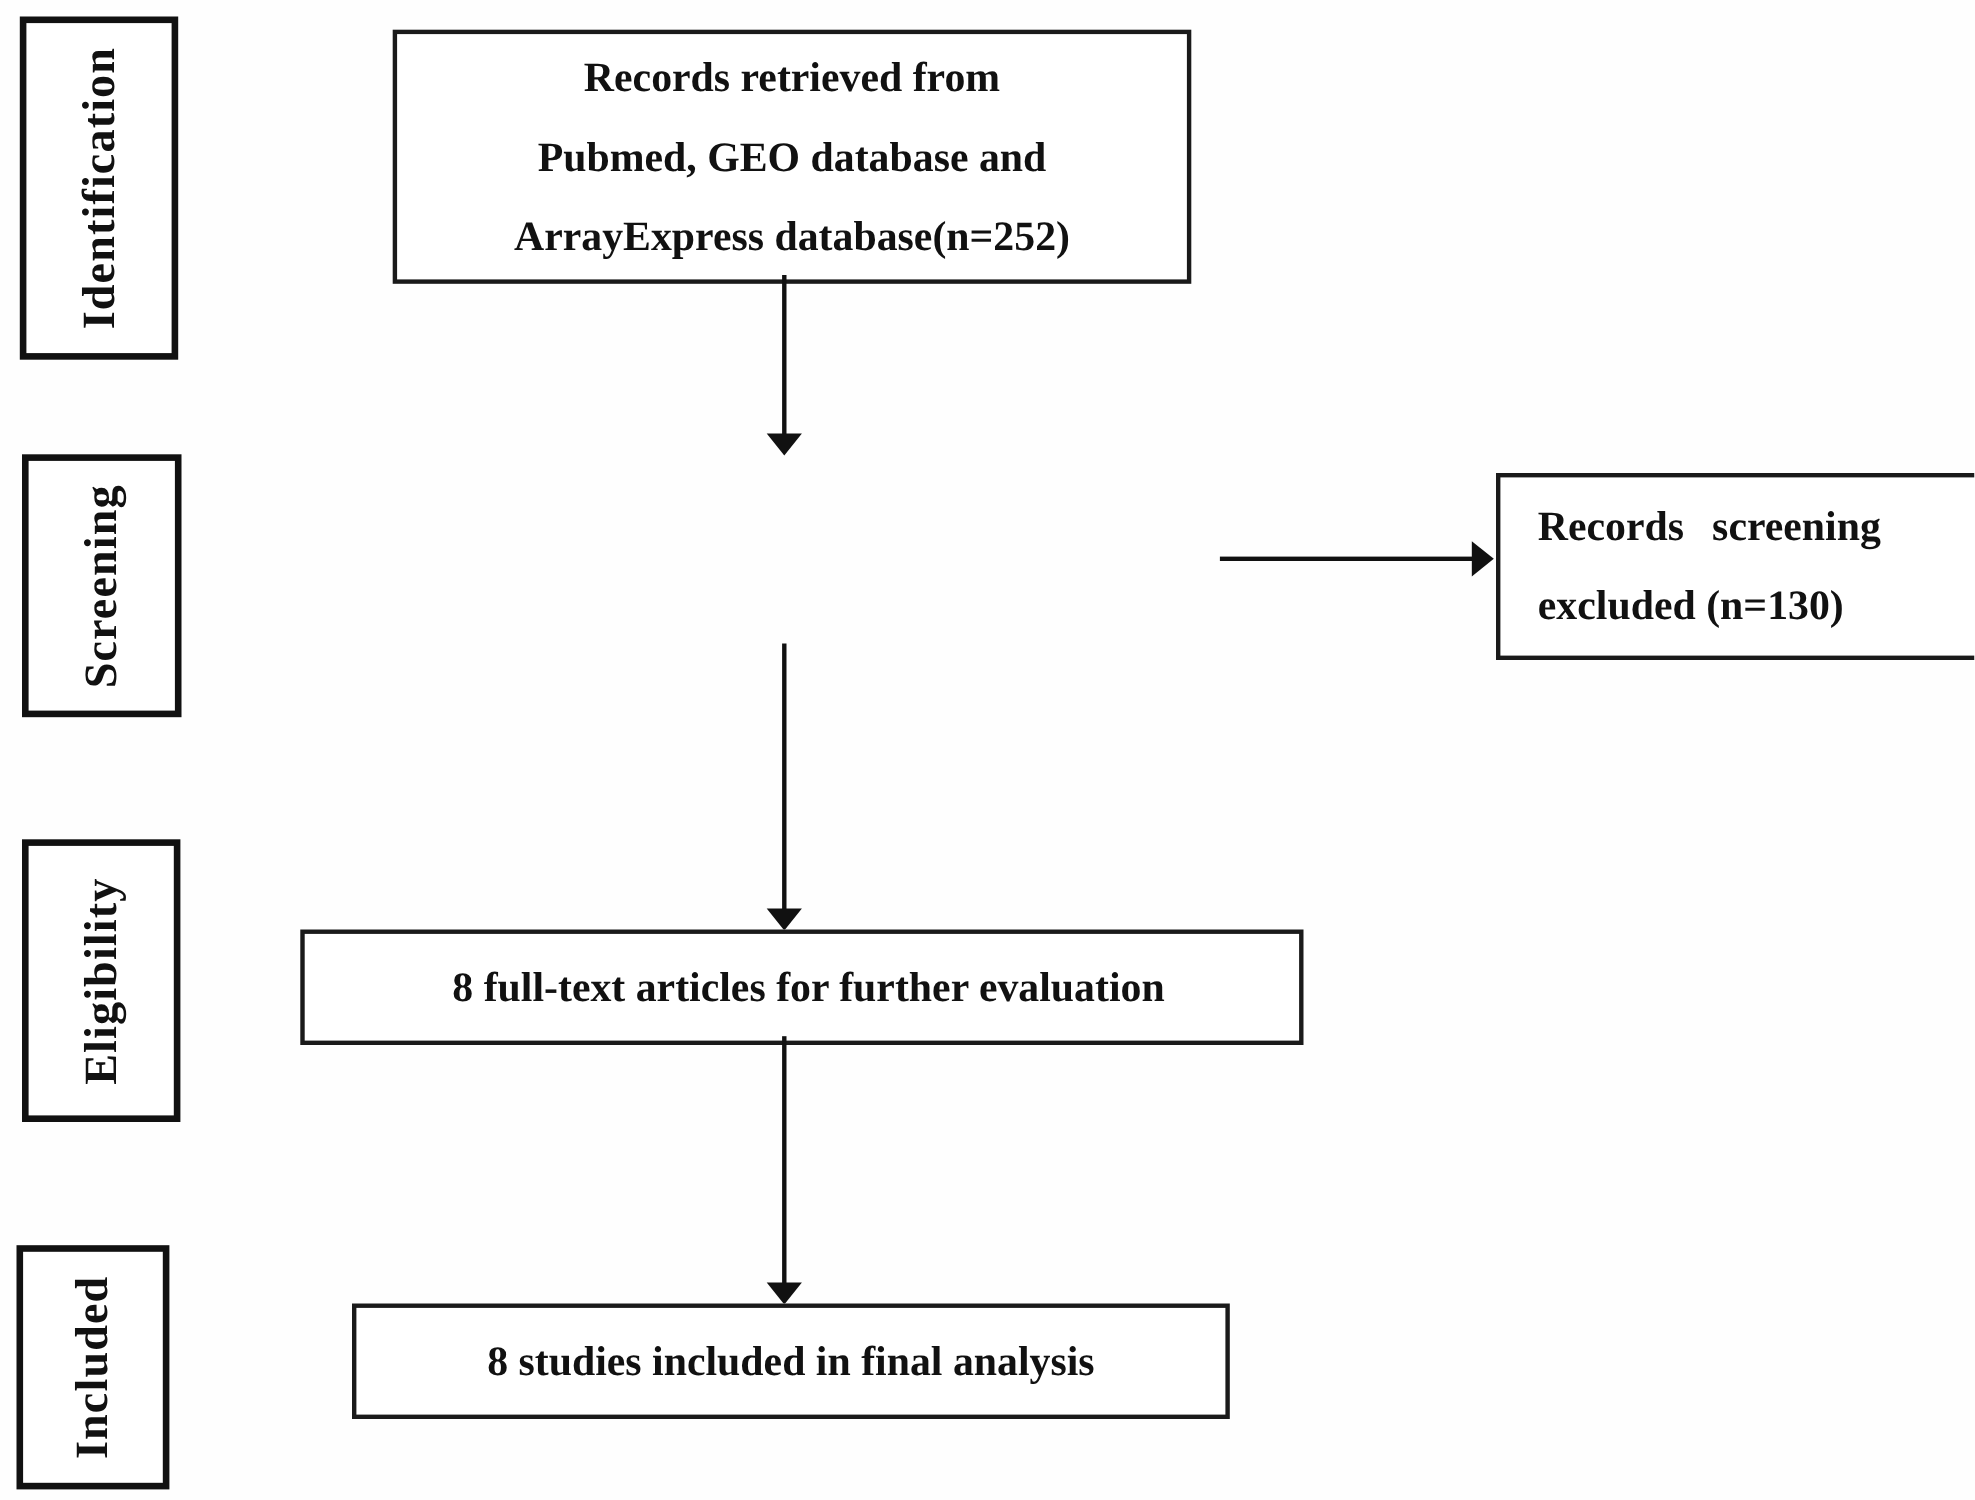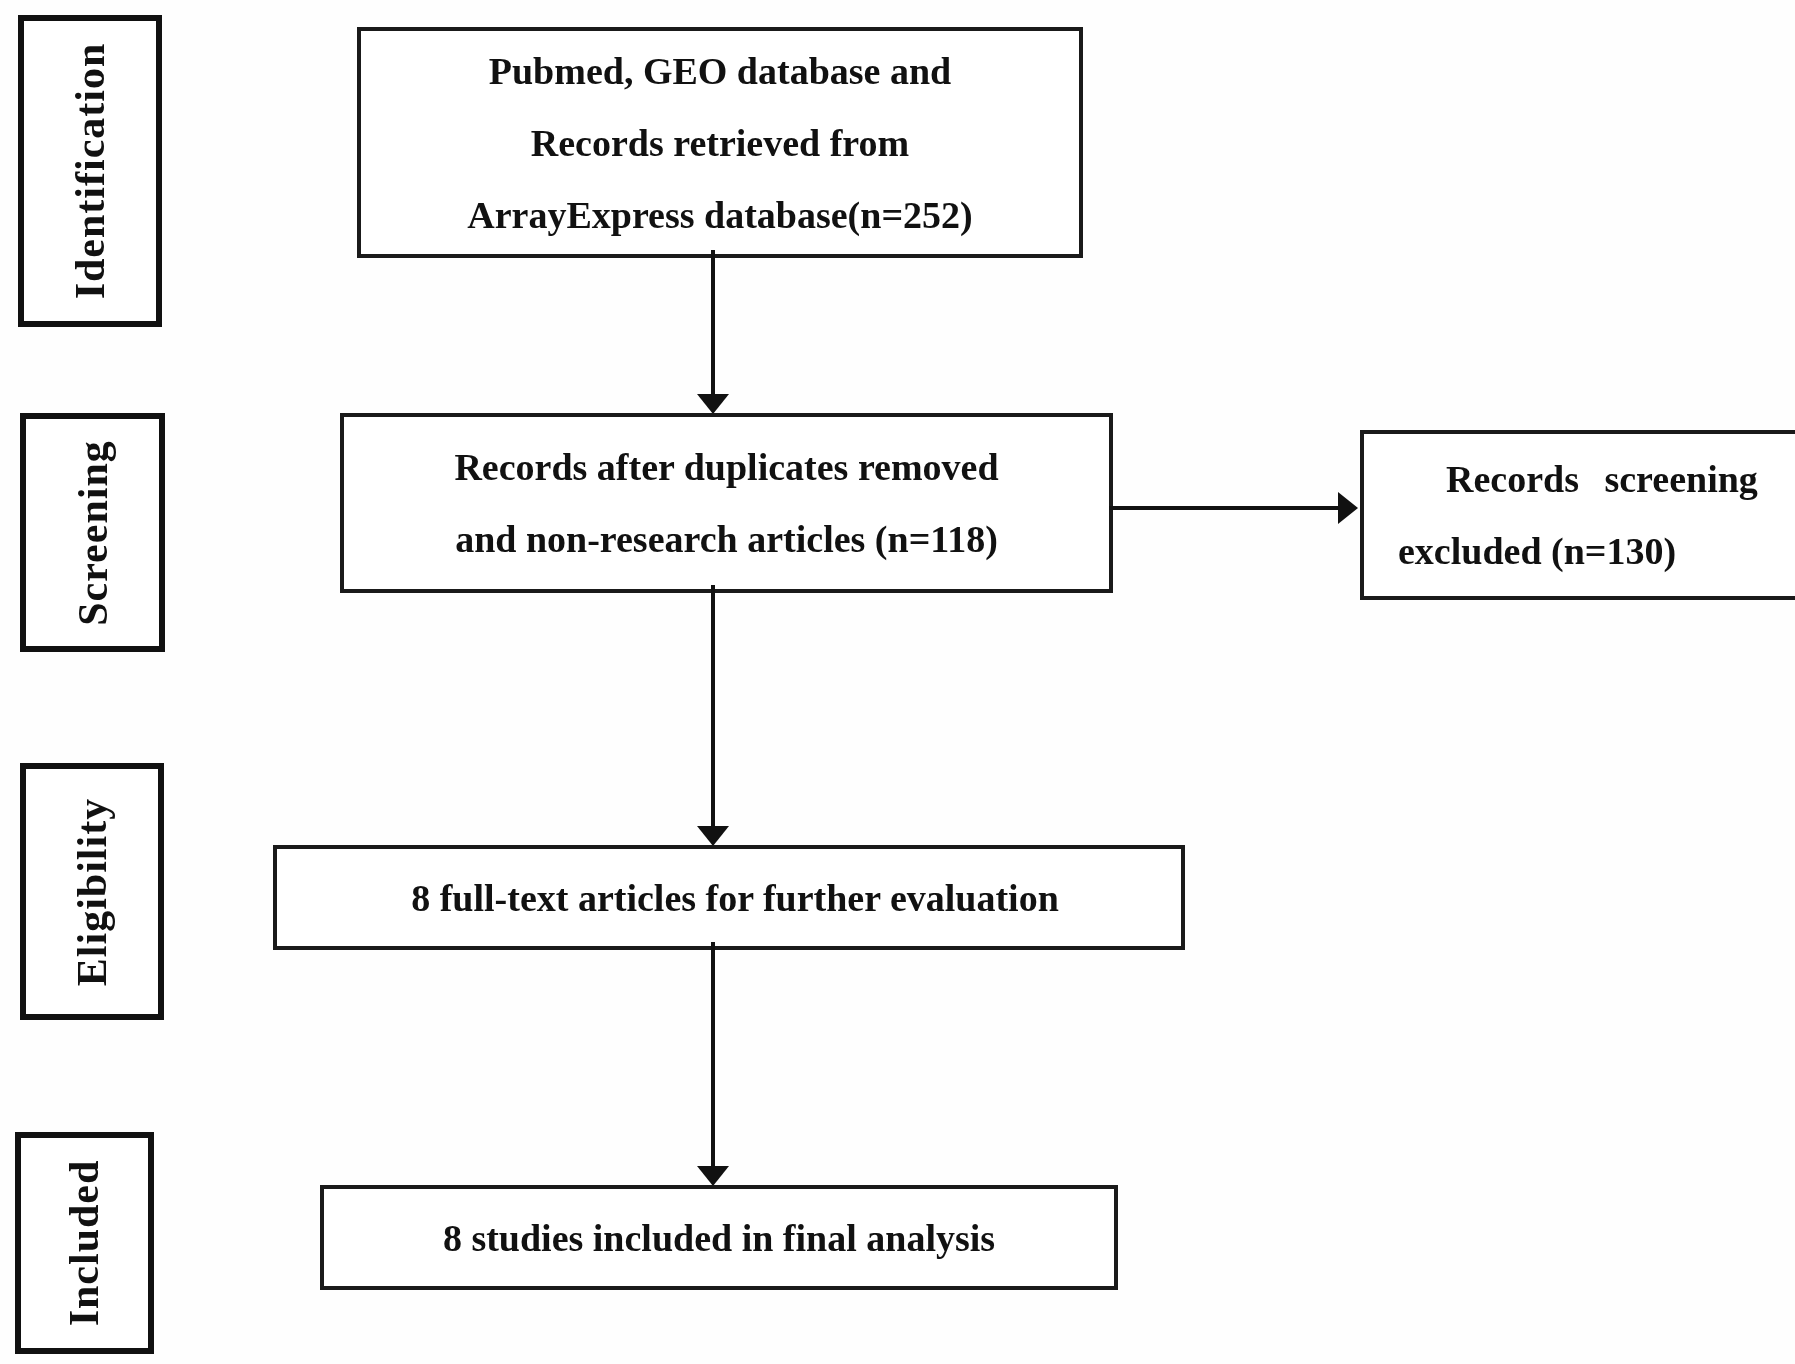--- a/index.html
+++ b/index.html
@@ -50,21 +50,21 @@
     text-align: center;
     color: #111111;
   }
   .flow-box.align-left {
     align-items: flex-start;
     text-align: left;
     padding-left: 34px;
     padding-right: 10px;
   }
   .flow-box .line { white-space: nowrap; }
-  .flow-box .spread { word-spacing: 16px; margin-left: 48px; }
+  .flow-box .spread { word-spacing: 16px; }
 
   
   .vline {
     position: absolute;
     width: 4px;
     background: #111111;
   }
   .hline {
     position: absolute;
     height: 4px;
@@ -102,32 +102,28 @@
 
   <div class="stage-box" style="left:20px; top:763px; width:132px; height:245px;">
     <span class="stage-label">Eligibility</span>
   </div>
 
   <div class="stage-box" style="left:15px; top:1132px; width:127px; height:210px;">
     <span class="stage-label">Included</span>
   </div>
 
   <div class="flow-box" style="left:357px; top:27px; width:718px; height:223px;">
+    <div class="line">Records retrieved from</div>
     <div class="line">Pubmed, GEO database and</div>
-    <div class="line">Records retrieved from</div>
     <div class="line">ArrayExpress database(n=252)</div>
   </div>
 
   <div class="vline" style="left:711px; top:250px; height:150px;"></div>
   <div class="arrowhead-down" style="left:697px; top:394px;"></div>
 
-  <div class="flow-box" style="left:340px; top:413px; width:765px; height:172px;">
-    <div class="line">Records after duplicates removed</div>
-    <div class="line">and non-research articles (n=118)</div>
-  </div>
 
   <div class="hline" style="left:1109px; top:506px; width:232px;"></div>
   <div class="arrowhead-right" style="left:1338px; top:492px;"></div>
 
   <div class="flow-box align-left" style="left:1360px; top:430px; width:418px; height:162px;">
     <div class="line spread">Records screening</div>
     <div class="line">excluded (n=130)</div>
   </div>
 
   <div class="vline" style="left:711px; top:585px; height:245px;"></div>

